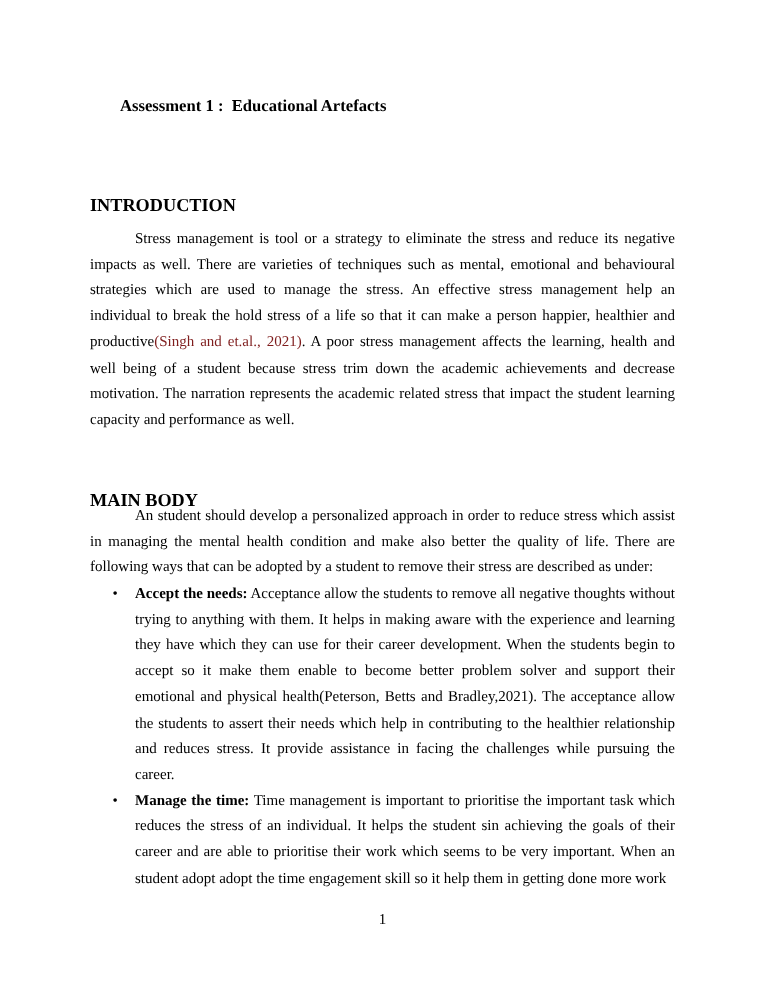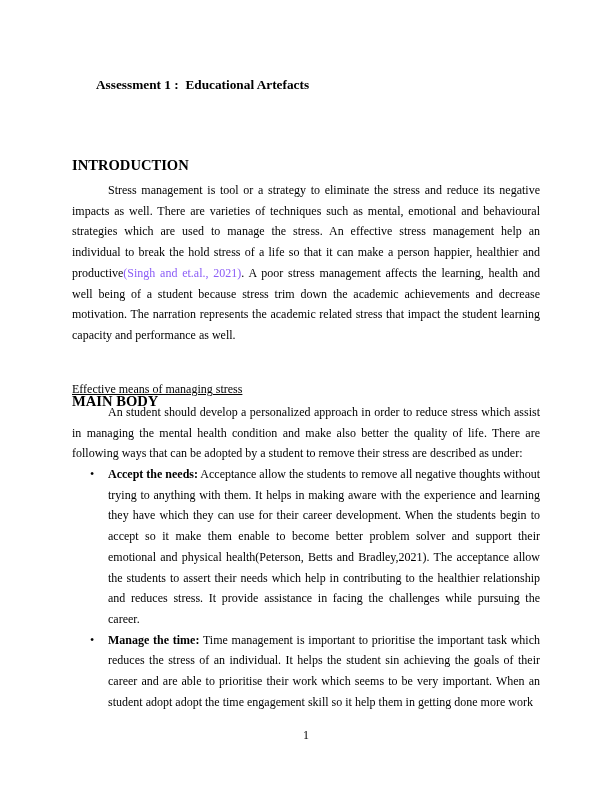--- a/index.html
+++ b/index.html
@@ -5,21 +5,21 @@
   html, body { margin: 0; padding: 0; background: #ffffff; }
   body { width: 612px; height: 792px; position: relative; overflow: hidden;
          font-family: "Liberation Serif", serif; color: #000; }
   .page { position: absolute; left: 0; top: 0; width: 612px; height: 792px; }
   .h { position: absolute; left: 72px; font-weight: bold; white-space: pre; }
   .h-assess { font-size: 13.3px; }
   .h-section { font-size: 14.6px; }
   .para { position: absolute; left: 72px; width: 468px; font-size: 12px;
           line-height: 20.7px; text-align: justify; margin: 0; }
   .para .indent { display: inline-block; width: 36px; }
-  .cite { color: #8b5cf6; }
+  .cite { color: #7f1d1d; }
   .sub { position: absolute; left: 72px; font-size: 12px; text-decoration: underline; }
   .bullets { position: absolute; left: 72px; width: 468px; margin: 0; padding: 0; list-style: none; }
   .bullets li { position: relative; padding-left: 36px; font-size: 12px; line-height: 20.7px;
                 text-align: justify; }
   .bullets li .dot { position: absolute; left: 18px; top: 0; font-size: 12px; }
   .bullets li b { font-weight: bold; }
   .pgnum { position: absolute; left: 0; width: 612px; top: 728px; text-align: center; font-size: 12px; }
 </style>
 </head>
 <body>
@@ -28,21 +28,20 @@
 
   <div class="h h-assess" style="top:77px;margin-left:24px;">Assessment 1 :  Educational Artefacts</div>
 
 
   <div class="h h-section" style="top:157px;">INTRODUCTION</div>
 
   <p class="para" style="top:180px;"><span class="indent"></span><span>Stress management is tool or a strategy to eliminate the stress and reduce its negative impacts as well. There are varieties of techniques such as mental, emotional and behavioural strategies which are used to manage the stress. An effective stress management help an individual to break the hold stress of a life so that it can make a person happier, healthier and productive</span><span class="cite">(Singh and et.al.,  2021)</span><span>. A poor stress management affects the learning, health and well being of a student because stress trim down the academic achievements and decrease motivation. The narration represents the academic related stress that impact the student learning capacity and performance as well.</span></p>
 
   <div class="h h-section" style="top:352px;margin-top:41px;">MAIN BODY</div>
 
-  <div class="sub" style="top:382px;">Effective means of managing stress</div>
 
   <p class="para" style="top:402px;"><span class="indent"></span><span>An student should develop a personalized approach in order to reduce stress which assist in managing the mental health condition and make also better the quality of life. There are following ways that can be adopted by a student to remove their stress are described as under:</span></p>
 
   <ul class="bullets" style="top:464px;">
     <li>
       <span class="dot">•</span><b>Accept the needs:</b><span> Acceptance allow the students to remove all negative thoughts without trying to anything with them. It helps in making aware with the experience and learning they have which they can use for their career development. When the students begin to accept so it make them enable to become better problem solver and support their emotional and physical health(Peterson, Betts and Bradley,2021). The acceptance allow the students to assert their needs which help in contributing to the healthier relationship and reduces stress. It provide assistance in facing the challenges while pursuing the career.</span>
     </li>
     <li>
       <span class="dot">•</span><b>Manage the time:</b><span> Time management is important to prioritise the important task which reduces the stress of an individual. It helps the student sin achieving the goals of their career and are able to prioritise their work which seems to be very important. When an student adopt adopt the time engagement skill so it help them  in getting done more work</span>
     </li>

